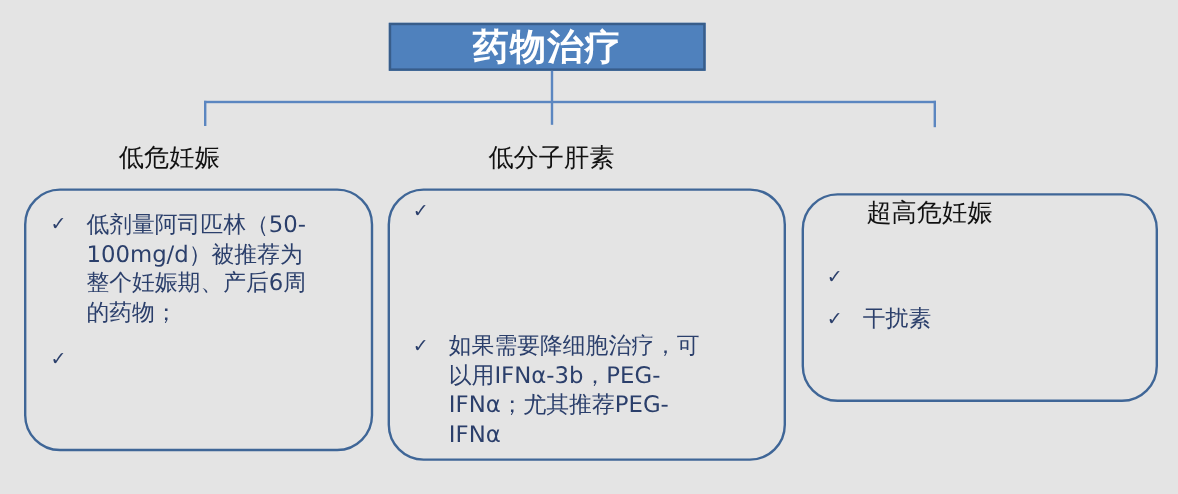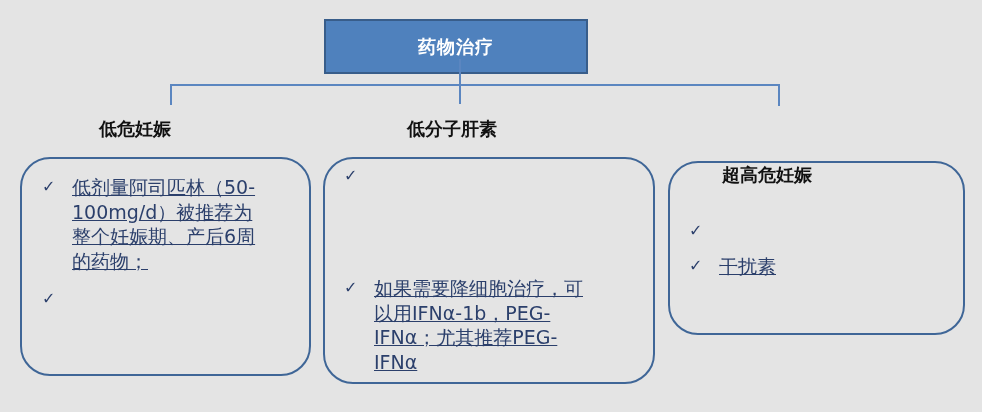--- a/index.html
+++ b/index.html
@@ -1,27 +1,27 @@
 <!DOCTYPE html>
 <html><head>
 <meta charset="utf-8">
 <style>
   html, body { margin:0; padding:0; }
   body { width:982px; height:412px; background:#e4e4e4; position:relative; overflow:hidden;
          font-family:"DejaVu Sans","Liberation Sans",sans-serif; }
-  .root-box { position:absolute; left:324px; top:19px; width:264px; height:55px;
+  .root-box { position:absolute; left:324px; top:19px; width:264px; height:40px;
               background:#4f81bd; border:2px solid #385d8a; box-sizing:border-box;
-              color:#fff; font-weight:bold; font-size:18px; display:flex;
+              color:#fff; font-weight:bold; font-size:30px; display:flex;
               align-items:center; justify-content:center; letter-spacing:1px; }
   .line { position:absolute; background:#5b86c0; }
-  .heading { position:absolute; font-weight:bold; font-size:18px; color:#111; }
+  .heading { position:absolute; font-weight:normal; font-size:21px; color:#111; }
   .card { position:absolute; border:2.5px solid #3f6697; border-radius:30px; box-sizing:border-box; }
   .item { position:absolute; display:flex; color:#2b3f6b; font-size:19px; line-height:24.5px; }
   .check { width:30px; flex:none; font-size:16px; color:#2b3f6b; }
-  .txt { white-space:pre-line;text-decoration:underline; }
+  .txt { white-space:pre-line; }
 </style>
 </head>
 <body>
 
 <div class="root-box">
   <span>药物治疗</span>
 </div>
 
 <div class="line" style="left:459px;top:59px;width:2px;height:45px;"></div>
 <div class="line" style="left:170px;top:84px;width:610px;height:2px;"></div>
@@ -42,21 +42,21 @@
 </div>
 
 <div class="heading" style="left:407px;top:117px;">低分子肝素</div>
 <div class="card" style="left:323px;top:157px;width:332px;height:227px;"></div>
 <div class="item" style="left:344px;top:164px;">
   <span class="check">✓</span>
 </div>
 <div class="item" style="left:344px;top:276px;">
   <span class="check">✓</span>
   <span class="txt">如果需要降细胞治疗，可
-以用IFNα-1b，PEG-
+以用IFNα-3b，PEG-
 IFNα；尤其推荐PEG-
 IFNα</span>
 </div>
 
 <div class="heading" style="left:722px;top:119px;margin-top:44px;">超高危妊娠</div>
 <div class="card" style="left:668px;top:161px;width:297px;height:174px;"></div>
 <div class="item" style="left:689px;top:219px;">
   <span class="check">✓</span>
 </div>
 <div class="item" style="left:689px;top:254px;">

